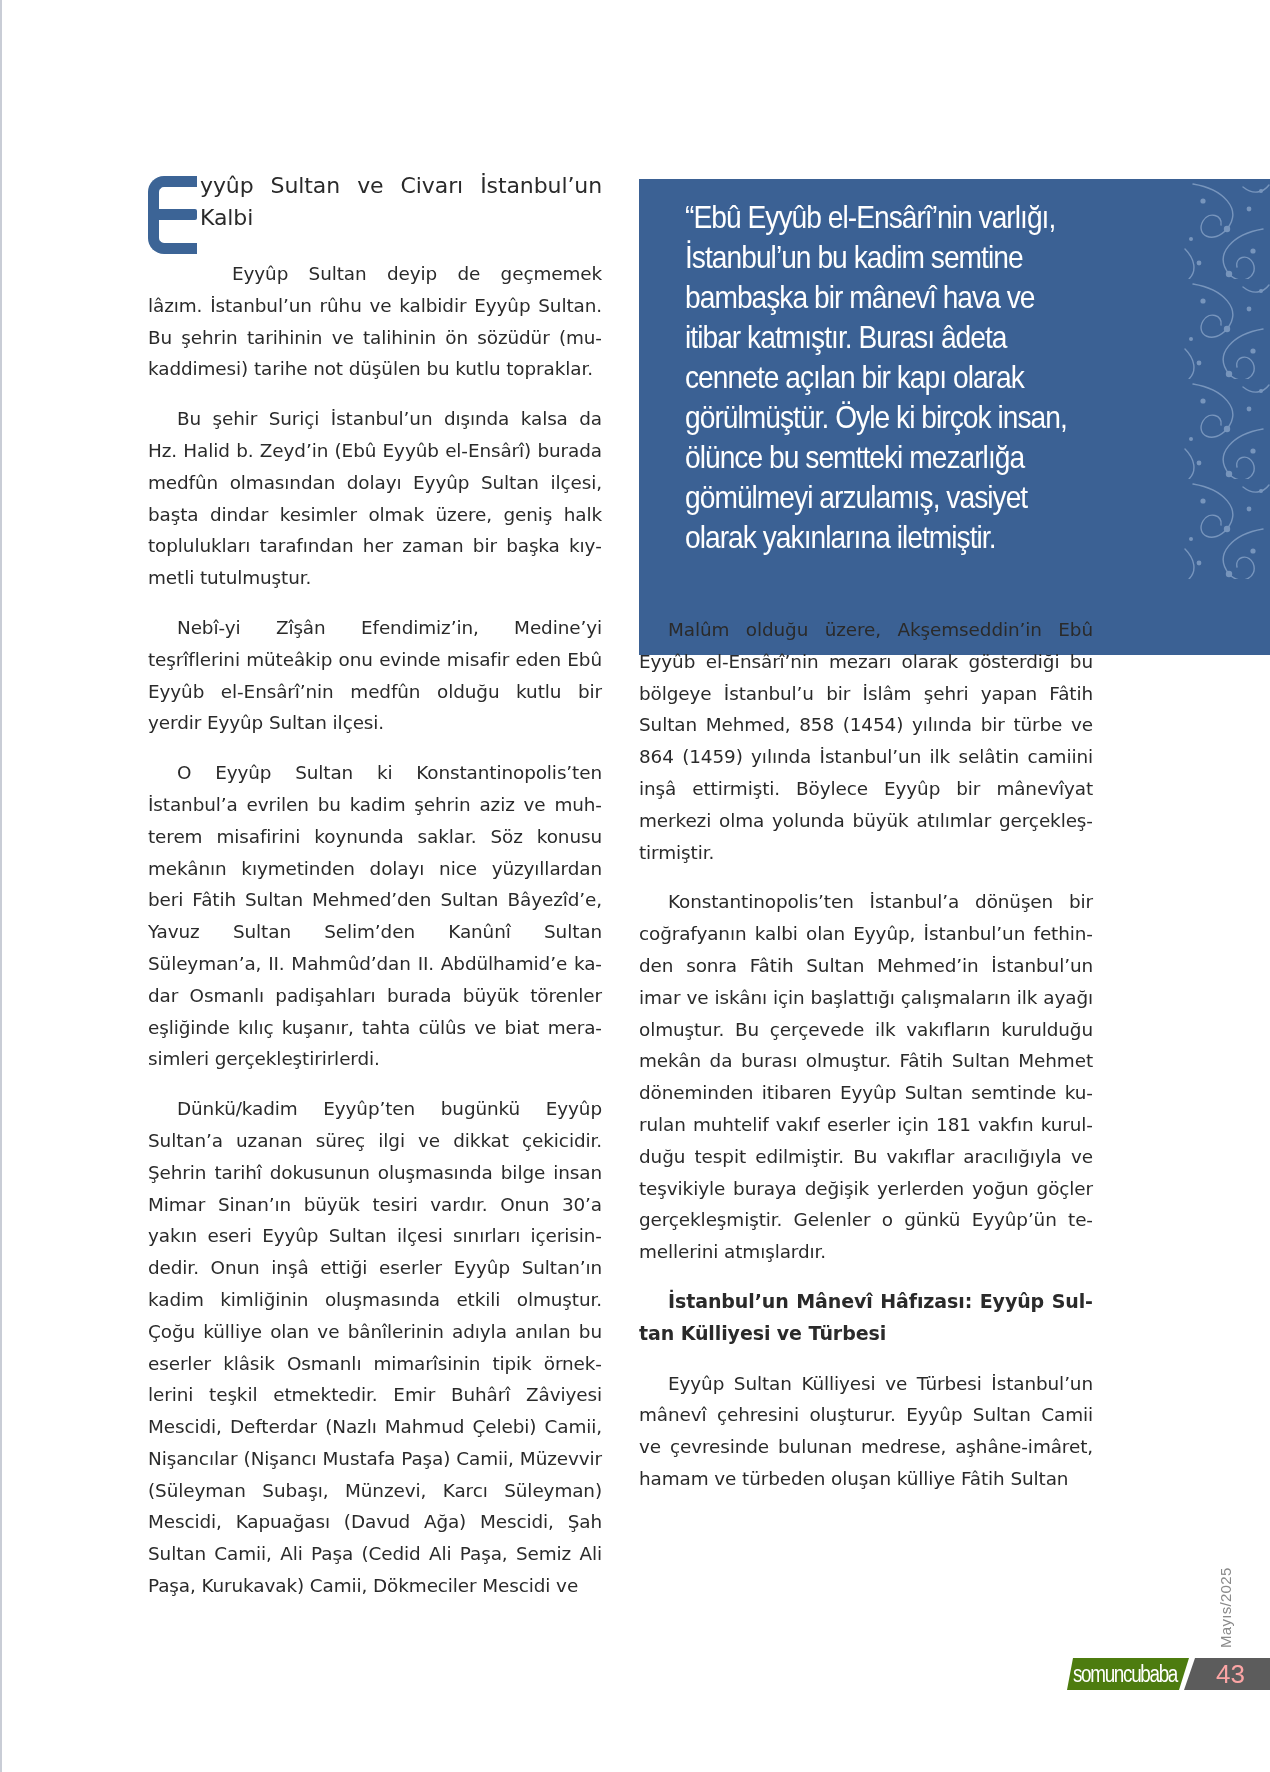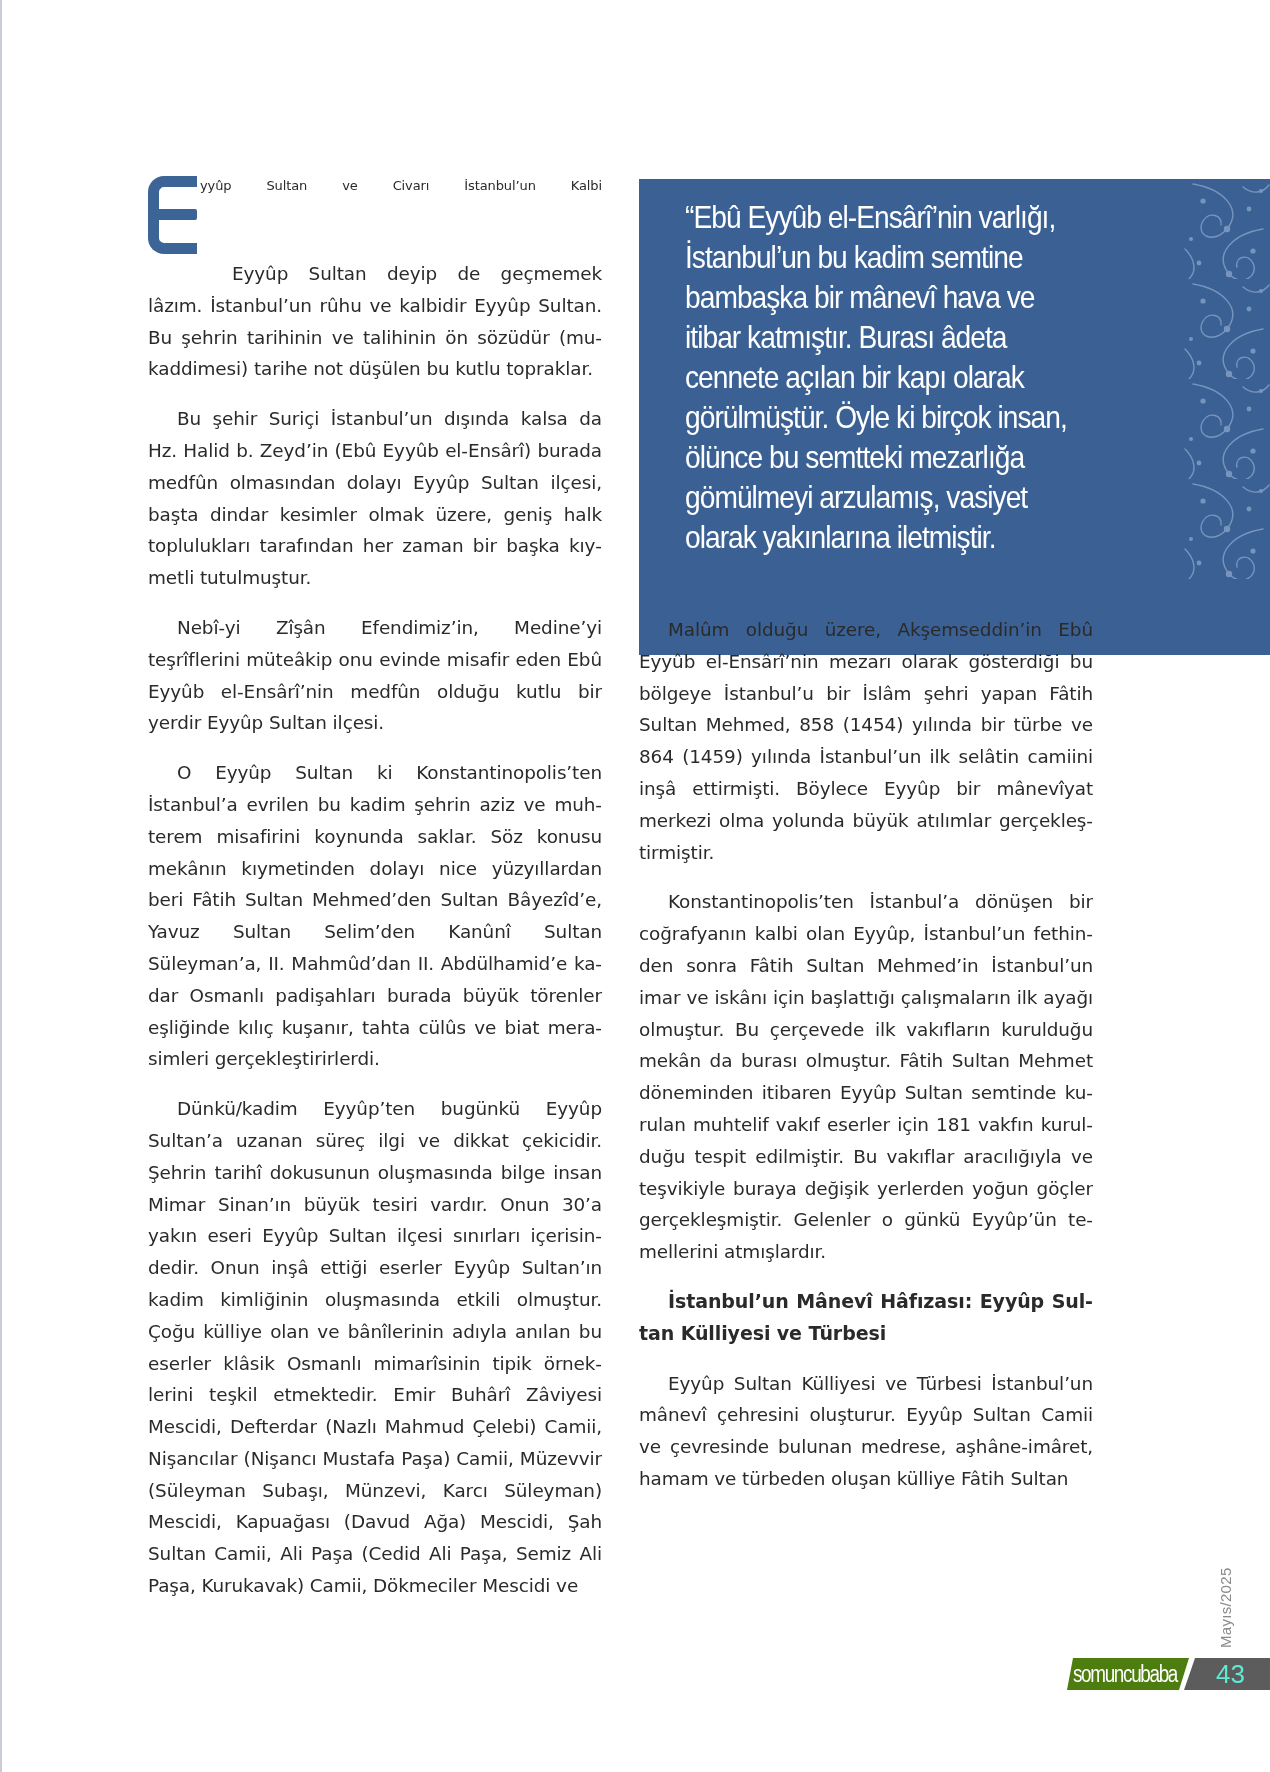--- a/index.html
+++ b/index.html
@@ -14,21 +14,21 @@
   .col-right { left: 639px; top: 614px; }
   .col p { margin: 0 0 18px 0; text-indent: 29px; hyphens: manual; }
   .col p.noindent { text-indent: 0; }
 
   .title-block { position: relative; height: 88px; margin-bottom: 0; }
   .dropcap {
     position: absolute; left: 0; top: 6px; width: 49px; height: 78px;
     border: 11px solid #3c6496; border-right: none; border-radius: 16px 0 0 16px; box-sizing: border-box;
   }
   .dropcap::before { content: ""; position: absolute; left: 0; top: 22px; width: 38px; height: 11px; background: #3c6496; border-radius: 0 2px 2px 0; }
-  .title-text { position: absolute; left: 52px; top: 0; right: 0; font-size: 13px; line-height: 31.8px; text-align: justify; }
+  .title-text { position: absolute; left: 52px; top: 0; right: 0; font-size: 22px; line-height: 31.8px; text-align: justify; }
   .title-text span { display: block; }
   .title-line1 { text-align-last: justify; }
   .first-para { text-indent: 84px !important; }
 
   .quote-box {
     position: absolute; left: 639px; top: 179px; width: 631px; height: 476px; background: #3b6194; overflow: hidden;
   }
   .quote-text {
     position: absolute; left: 46px; top: 18px; width: 440px;
     font-family: "Liberation Sans Narrow", "Liberation Sans", sans-serif;
@@ -51,21 +51,21 @@
   }
   .footer-brand span {
     position: absolute; left: 6px; top: 3px; color: #ffffff; font-family: "Liberation Sans", sans-serif;
     font-size: 23px; letter-spacing: -1.6px; transform: scaleX(0.82); transform-origin: left top; white-space: nowrap;
   }
   .footer-page {
     position: absolute; left: 1184px; top: 1658px; width: 86px; height: 32px; background: #5c5c5c;
     clip-path: polygon(11px 0, 86px 0, 86px 32px, 0 32px);
   }
   .footer-page span {
-    position: absolute; left: 32px; top: 1px; color: #5eead4; font-family: "Liberation Sans", sans-serif; font-size: 26px;
+    position: absolute; left: 32px; top: 1px; color: #fca5a5; font-family: "Liberation Sans", sans-serif; font-size: 26px;
   }
 </style>
 </head>
 <body>
 
 <div class="edge-line"></div>
 
 <div class="col col-left">
   <div class="title-block">
     <div class="dropcap" aria-label="E"></div>

